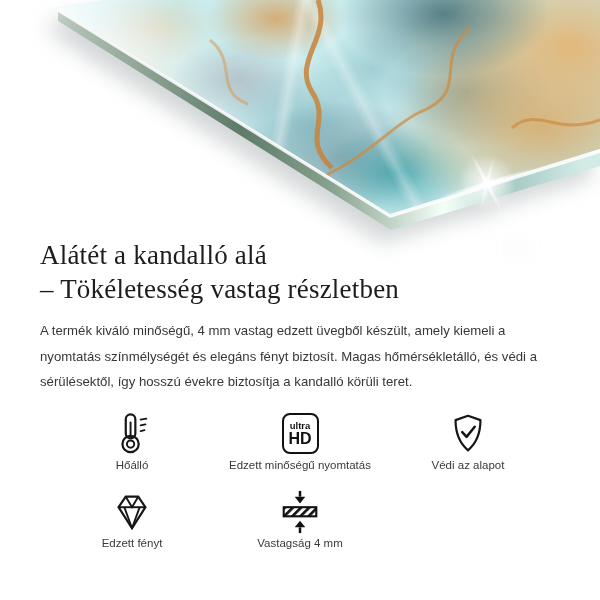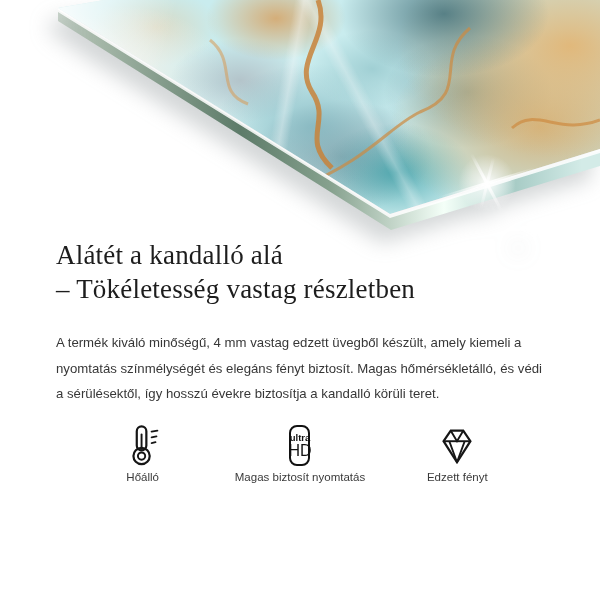--- a/index.html
+++ b/index.html
@@ -68,48 +68,48 @@
   .ray {
     position:absolute; left:50%; top:50%; height:2.5px; width:100px;
     background: linear-gradient(90deg, rgba(255,255,255,0) 0%, #fff 50%, rgba(255,255,255,0) 100%);
   }
   .ray.r1 { transform: translate(-50%,-50%) rotate(-17deg); }
   .ray.r2 { transform: translate(-50%,-50%) rotate(62deg); width:66px; }
   .ray.r3 { transform: translate(-50%,-50%) rotate(-76deg); width:52px; opacity:.8; }
   .sparkle.small { left:482px; top:190px; transform:scale(0.32); opacity:.55; }
 
   
-  .content { padding:0 56px; }
+  .content { padding:0 40px; }
   h1 {
     margin-top:8px;
     font-family:"Liberation Serif", serif; font-weight:400;
     font-size:27px; line-height:34px; letter-spacing:0.2px; color:#1d1d1d;
   }
   .desc {
-    margin-top:24px; max-width:532px;
+    margin-top:12px; max-width:532px;
     font-size:13.2px; line-height:25.5px; color:#373737;
   }
 
   
   .features {
     margin:14px 8px 0;
     display:grid; grid-template-columns:repeat(3,1fr); row-gap:16px;
   }
   .feature { display:flex; flex-direction:column; align-items:center; }
   .icon-box { height:50px; display:flex; align-items:center; justify-content:center; }
   .feature .label { font-size:11.5px; color:#3a3a3a; }
   .ficon { stroke:#161616; fill:none; stroke-width:2.3; }
 
   .uhd-badge {
-    width:21px; height:41px; border:2.5px solid #111; border-radius:8px;
+    width:37px; height:41px; border:2.5px solid #111; border-radius:8px;
     display:flex; flex-direction:column; align-items:center; justify-content:center;
     color:#111; padding-top:1px;
   }
   .uhd-badge .l1 { font-size:9.5px; font-weight:700; line-height:10px; }
-  .uhd-badge .l2 { font-size:16px;  font-weight:400; line-height:16px; }
+  .uhd-badge .l2 { font-size:16px;  font-weight:700; line-height:16px; }
 
   .stripe-tri {
     width:42px; height:38px;
     background: repeating-linear-gradient(135deg, #141414 0 3.5px, transparent 3.5px 8.5px);
     clip-path: polygon(0 100%, 100% 0, 100% 100%);
   }
 </style>
 </head>
 <body>
 
@@ -167,35 +167,63 @@
         <div class="label">Hőálló</div>
       </div>
 
       <div class="feature">
         <div class="icon-box">
           <div class="uhd-badge">
             <span class="l1">ultra</span>
             <span class="l2">HD</span>
           </div>
         </div>
-        <div class="label">Magas biztosít nyomtatás</div>
-      </div>
-
+        <div class="label">Edzett minőségű nyomtatás</div>
+      </div>
+
+      <div class="feature">
+        <div class="icon-box">
+          <svg width="46" height="46" viewBox="0 0 48 48">
+            <g class="ficon" stroke-linecap="round" stroke-linejoin="round">
+              <path d="M24 5 L37 9.5 C37 23 33 33.5 24 41 C15 33.5 11 23 11 9.5 Z"></path>
+              <path d="M18 22 L22.5 27 L31 16.5" stroke-width="2.6"></path>
+            </g>
+          </svg>
+        </div>
+        <div class="label">Védi az alapot</div>
+      </div>
 
       <div class="feature">
         <div class="icon-box">
           <svg width="46" height="46" viewBox="0 0 48 48">
             <g class="ficon" stroke-linejoin="miter">
               <path d="M10 19 L17.5 8 H30.5 L38 19 L24 41 Z"></path>
               <path d="M10 19 H38" stroke-width="2"></path>
               <path d="M17.5 8 L24 19 L30.5 8" stroke-width="2"></path>
               <path d="M16 19 L24 41 M32 19 L24 41" stroke-width="2"></path>
             </g>
           </svg>
         </div>
         <div class="label">Edzett fényt</div>
       </div>
 
 
+      <div class="feature">
+        <div class="icon-box">
+          <svg width="46" height="46" viewBox="0 0 48 48">
+            <defs>
+              <pattern id="hatch6" width="6" height="6" patternUnits="userSpaceOnUse" patternTransform="rotate(45)">
+                <rect width="2.8" height="6" fill="#111"></rect>
+              </pattern>
+            </defs>
+            <line x1="24" y1="2" x2="24" y2="8" stroke="#111" stroke-width="2.6"></line>
+            <polygon points="18.5,8 29.5,8 24,15" fill="#111"></polygon>
+            <rect x="7" y="19" width="34" height="9.5" fill="url(#hatch6)" stroke="#111" stroke-width="2.2"></rect>
+            <polygon points="18.5,40 29.5,40 24,33" fill="#111"></polygon>
+            <line x1="24" y1="40" x2="24" y2="46" stroke="#111" stroke-width="2.6"></line>
+          </svg>
+        </div>
+        <div class="label">Vastagság 4 mm</div>
+      </div>
 
     </div>
   </div>
 </div>
 
 </body></html>

